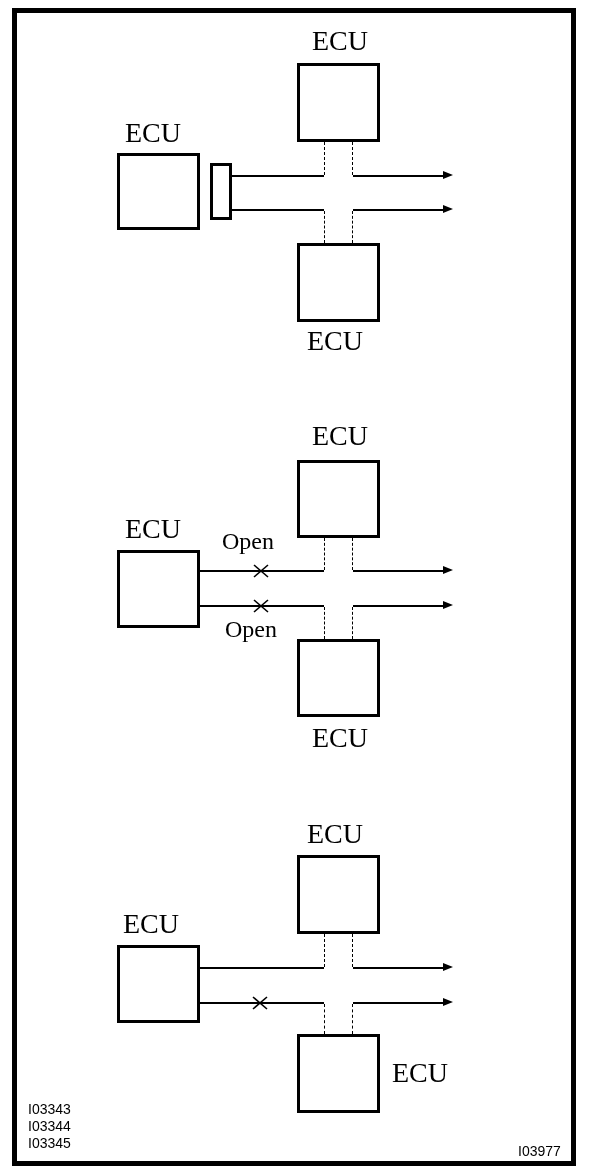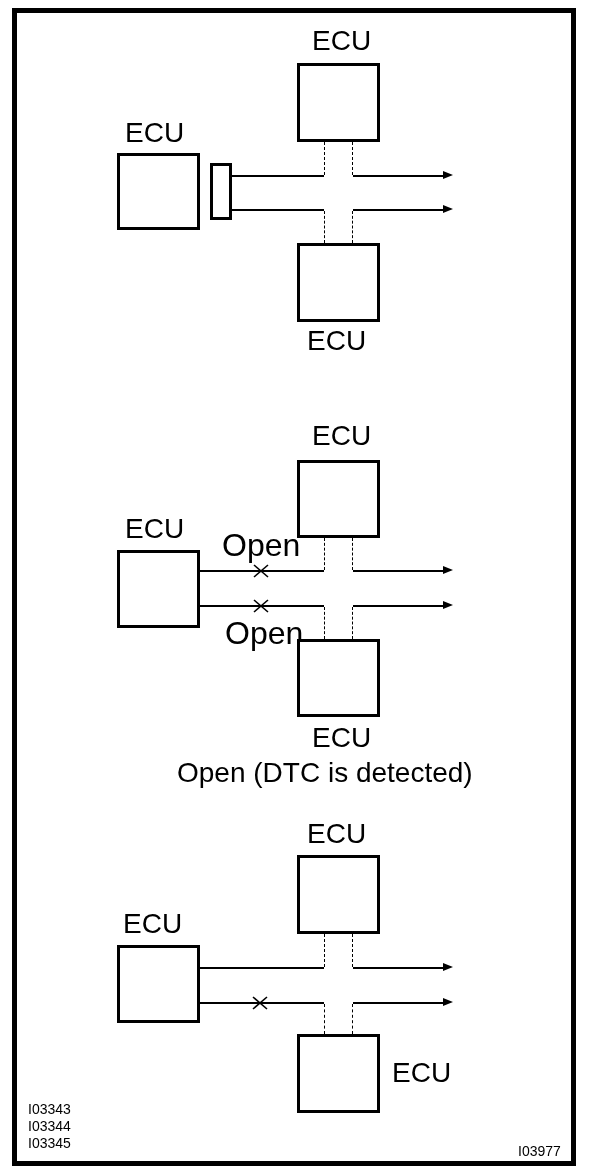--- a/index.html
+++ b/index.html
@@ -1,29 +1,29 @@
 <!DOCTYPE html>
 <html><head>
 <meta charset="utf-8">
 <style>
   html,body{margin:0;padding:0;background:#fff;}
   .canvas{
     position:relative;width:608px;height:1172px;background:#ffffff;
     font-family:"Liberation Sans", sans-serif;color:#000;overflow:hidden;
   }
-  .layer{position:absolute;left:0;top:0;width:100%;height:100%;}
+  .layer{position:absolute;left:0;top:0;width:100%;height:100%;font-family:Liberation Serif, serif;}
   .frame{position:absolute;left:12px;top:8px;width:564px;height:1158px;
     border:5px solid #000;box-sizing:border-box;}
   .box{position:absolute;border:3px solid #000;background:#fff;box-sizing:border-box;}
   .hline{position:absolute;height:2px;background:#000;}
   .vdash{position:absolute;width:0;border-left:1px dashed #000;}
   .arrow{position:absolute;width:0;height:0;
     border-left:10px solid #000;border-top:4px solid transparent;border-bottom:4px solid transparent;}
   .lbl{position:absolute;font-size:28px;line-height:1;white-space:nowrap;}
-  .lbl-open{position:absolute;font-size:32px;line-height:1;white-space:nowrap;}
+  .lbl-open{position:absolute;font-size:24px;line-height:1;white-space:nowrap;}
   .caption{position:absolute;font-size:28px;line-height:1;white-space:nowrap;}
   .code{position:absolute;font-size:14px;line-height:17px;white-space:nowrap;}
   .xmark{position:absolute;width:16px;height:14px;}
   .xmark svg{display:block;}
 </style>
 </head>
 <body>
 
 <div class="canvas">
   <div class="frame"></div>
@@ -83,21 +83,20 @@
           <line x1="15" y1="1" x2="1" y2="13" stroke="#000" stroke-width="1.6"></line>
         </svg>
     </div>
     <div class="lbl-open" style="left:225px;top:617px">Open</div>
 
     <div class="vdash" style="left:324px;top:607px;height:32px"></div>
     <div class="vdash" style="left:352px;top:607px;height:32px"></div>
 
     <div class="box" style="left:297px;top:639px;width:83px;height:78px"></div>
     <div class="lbl" style="left:312px;top:724px">ECU</div>
-    <div class="caption" style="left:177px;top:759px">Open (DTC is detected)</div>
   </div>
 
   <div class="layer">
     <div class="lbl" style="left:307px;top:820px">ECU</div>
     <div class="box" style="left:297px;top:855px;width:83px;height:79px"></div>
 
     <div class="lbl" style="left:123px;top:910px">ECU</div>
     <div class="box" style="left:117px;top:945px;width:83px;height:78px"></div>
 
     <div class="vdash" style="left:324px;top:934px;height:33px"></div>

